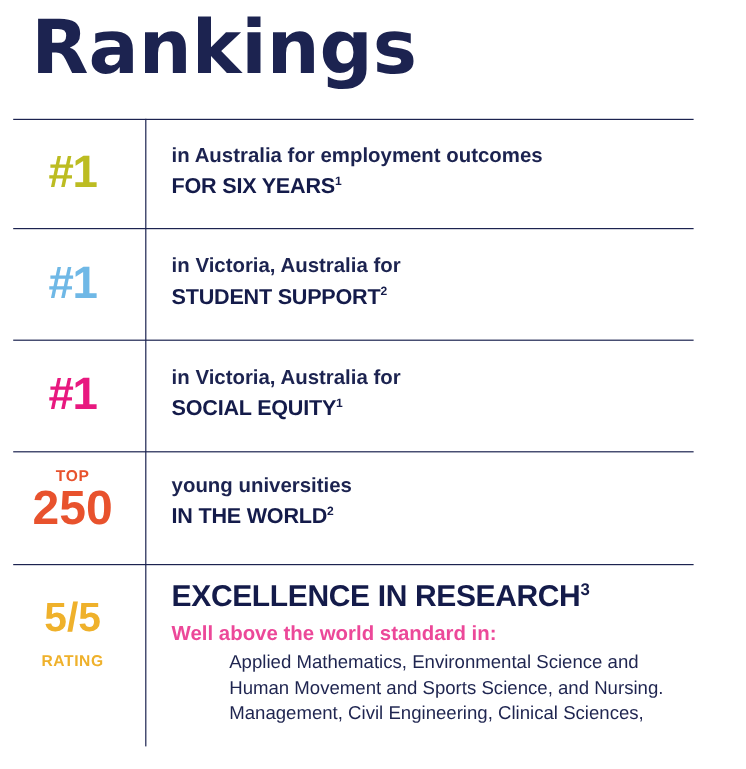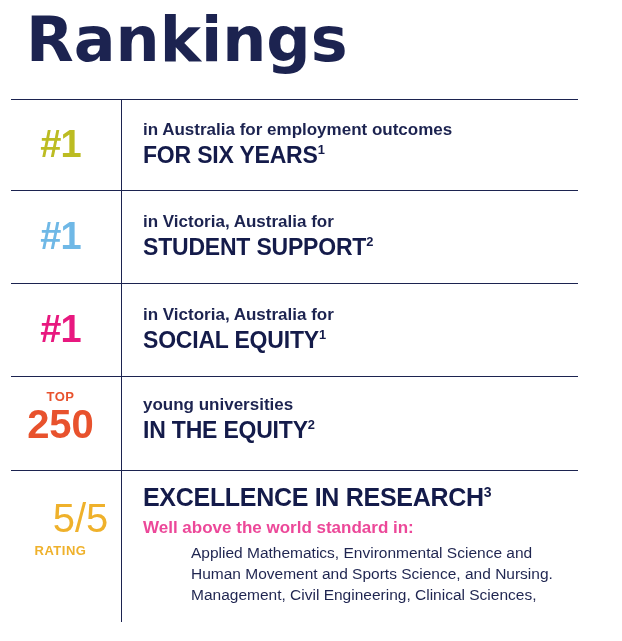--- a/index.html
+++ b/index.html
@@ -80,40 +80,39 @@
     font-weight: bold;
     letter-spacing: 0.5px;
     font-family: "Liberation Sans", sans-serif;
   }
   .badge-250 {
     font-size: 40px;
     font-weight: bold;
     letter-spacing: 0px;
   }
   .badge-55 {
-    font-size: 40px;
-    font-weight: normal;
+    font-size: 34px;
+    font-weight: bold;
     letter-spacing: 0px;
-    padding-left: 20px;
   }
 
   .content {
     position: absolute;
     left: 143px;
     right: 6px;
   }
   .lead {
     font-size: 17px;
     font-weight: bold;
     line-height: 22px;
     color: #1c2350;
     font-family: "Liberation Sans", sans-serif;
   }
   .headline {
-    font-size: 23px;
+    font-size: 18px;
     font-weight: bold;
     line-height: 28px;
     color: #141b4a;
     letter-spacing: -0.2px;
     font-family: "Liberation Sans", sans-serif;
   }
   .headline-lg {
     font-size: 25px;
     font-weight: bold;
     line-height: 30px;
@@ -178,21 +177,21 @@
       <div class="headline"><span>SOCIAL EQUITY</span><sup>1</sup></div>
     </div>
   </div>
 
   <div class="row" style="top:376px;height:94px;">
     <div class="row-line"></div>
     <div class="badge badge-small" style="top:14px;color:#e8522d;">TOP</div>
     <div class="badge badge-250" style="top:28px;color:#e8522d;">250</div>
     <div class="content" style="top:18px;">
       <div class="lead">young universities</div>
-      <div class="headline"><span>IN THE EQUITY</span><sup>2</sup></div>
+      <div class="headline"><span>IN THE WORLD</span><sup>2</sup></div>
     </div>
   </div>
 
   <div class="row" style="top:470px;height:171px;">
     <div class="row-line"></div>
     <div class="badge badge-55" style="top:28px;color:#efb12b;">5/5</div>
     <div class="badge badge-small" style="top:74px;color:#efb12b;">RATING</div>
     <div class="content" style="top:12px;">
       <div class="headline-lg"><span>EXCELLENCE IN RESEARCH</span><sup>3</sup></div>
       <div class="subhead" style="margin-top:4px;">Well above the world standard in:</div>

